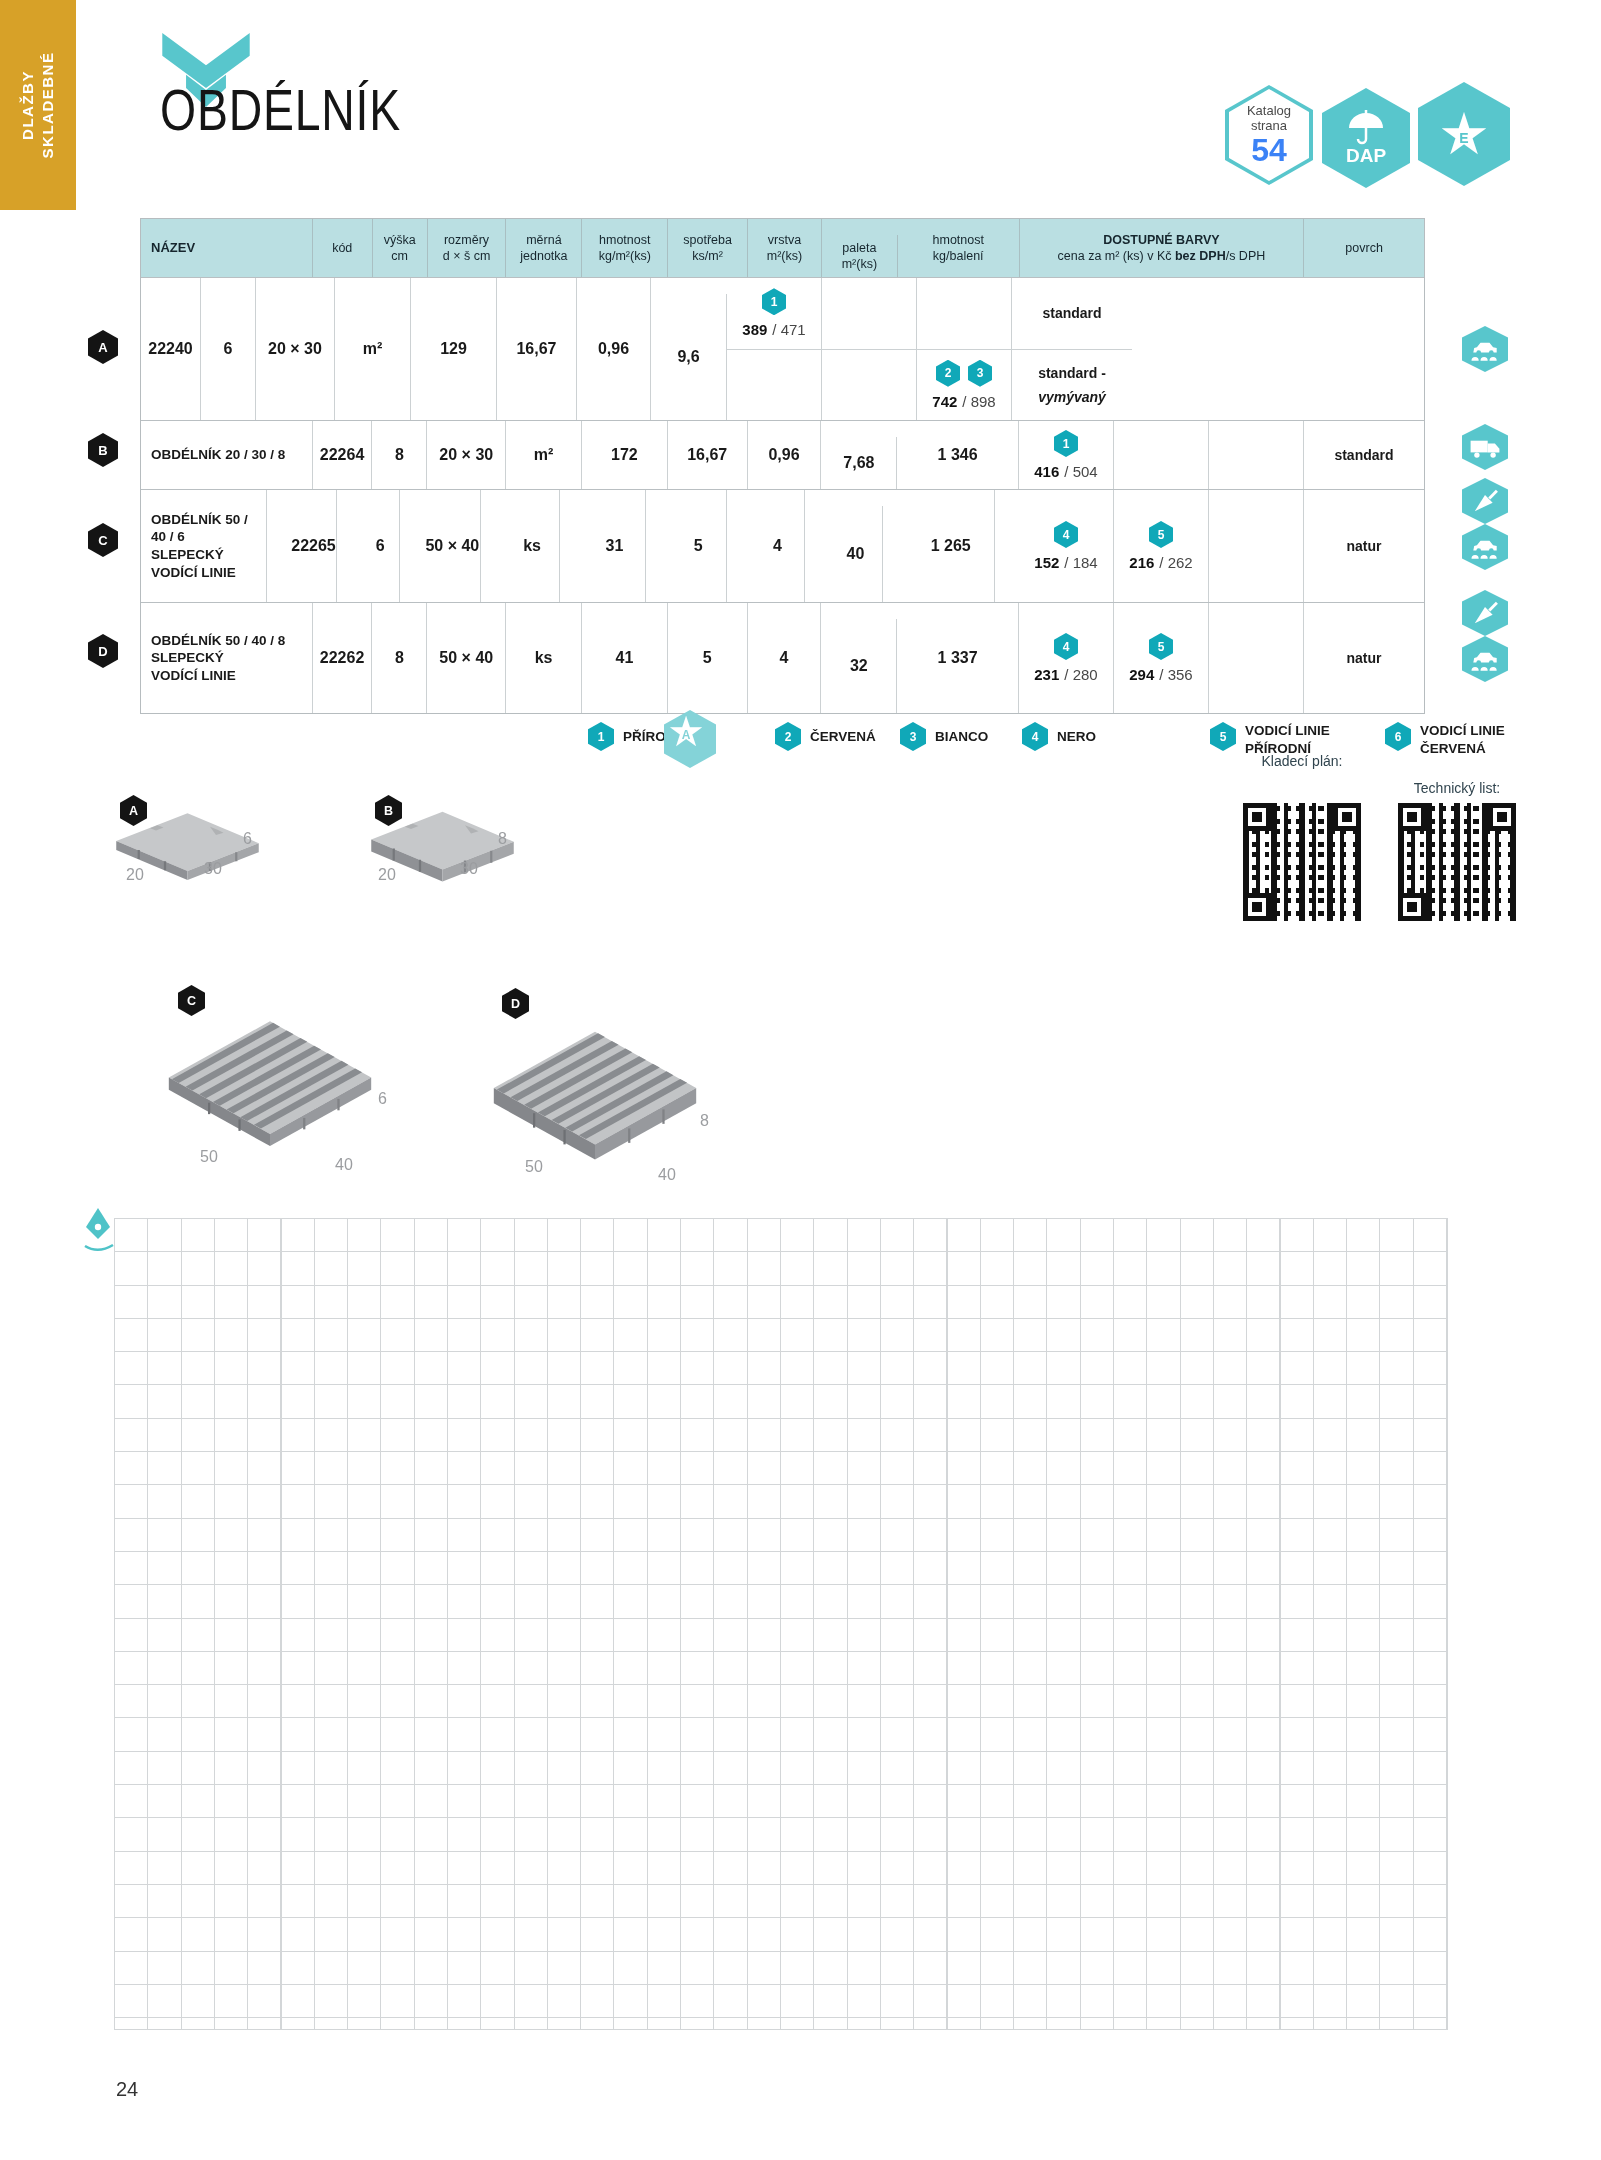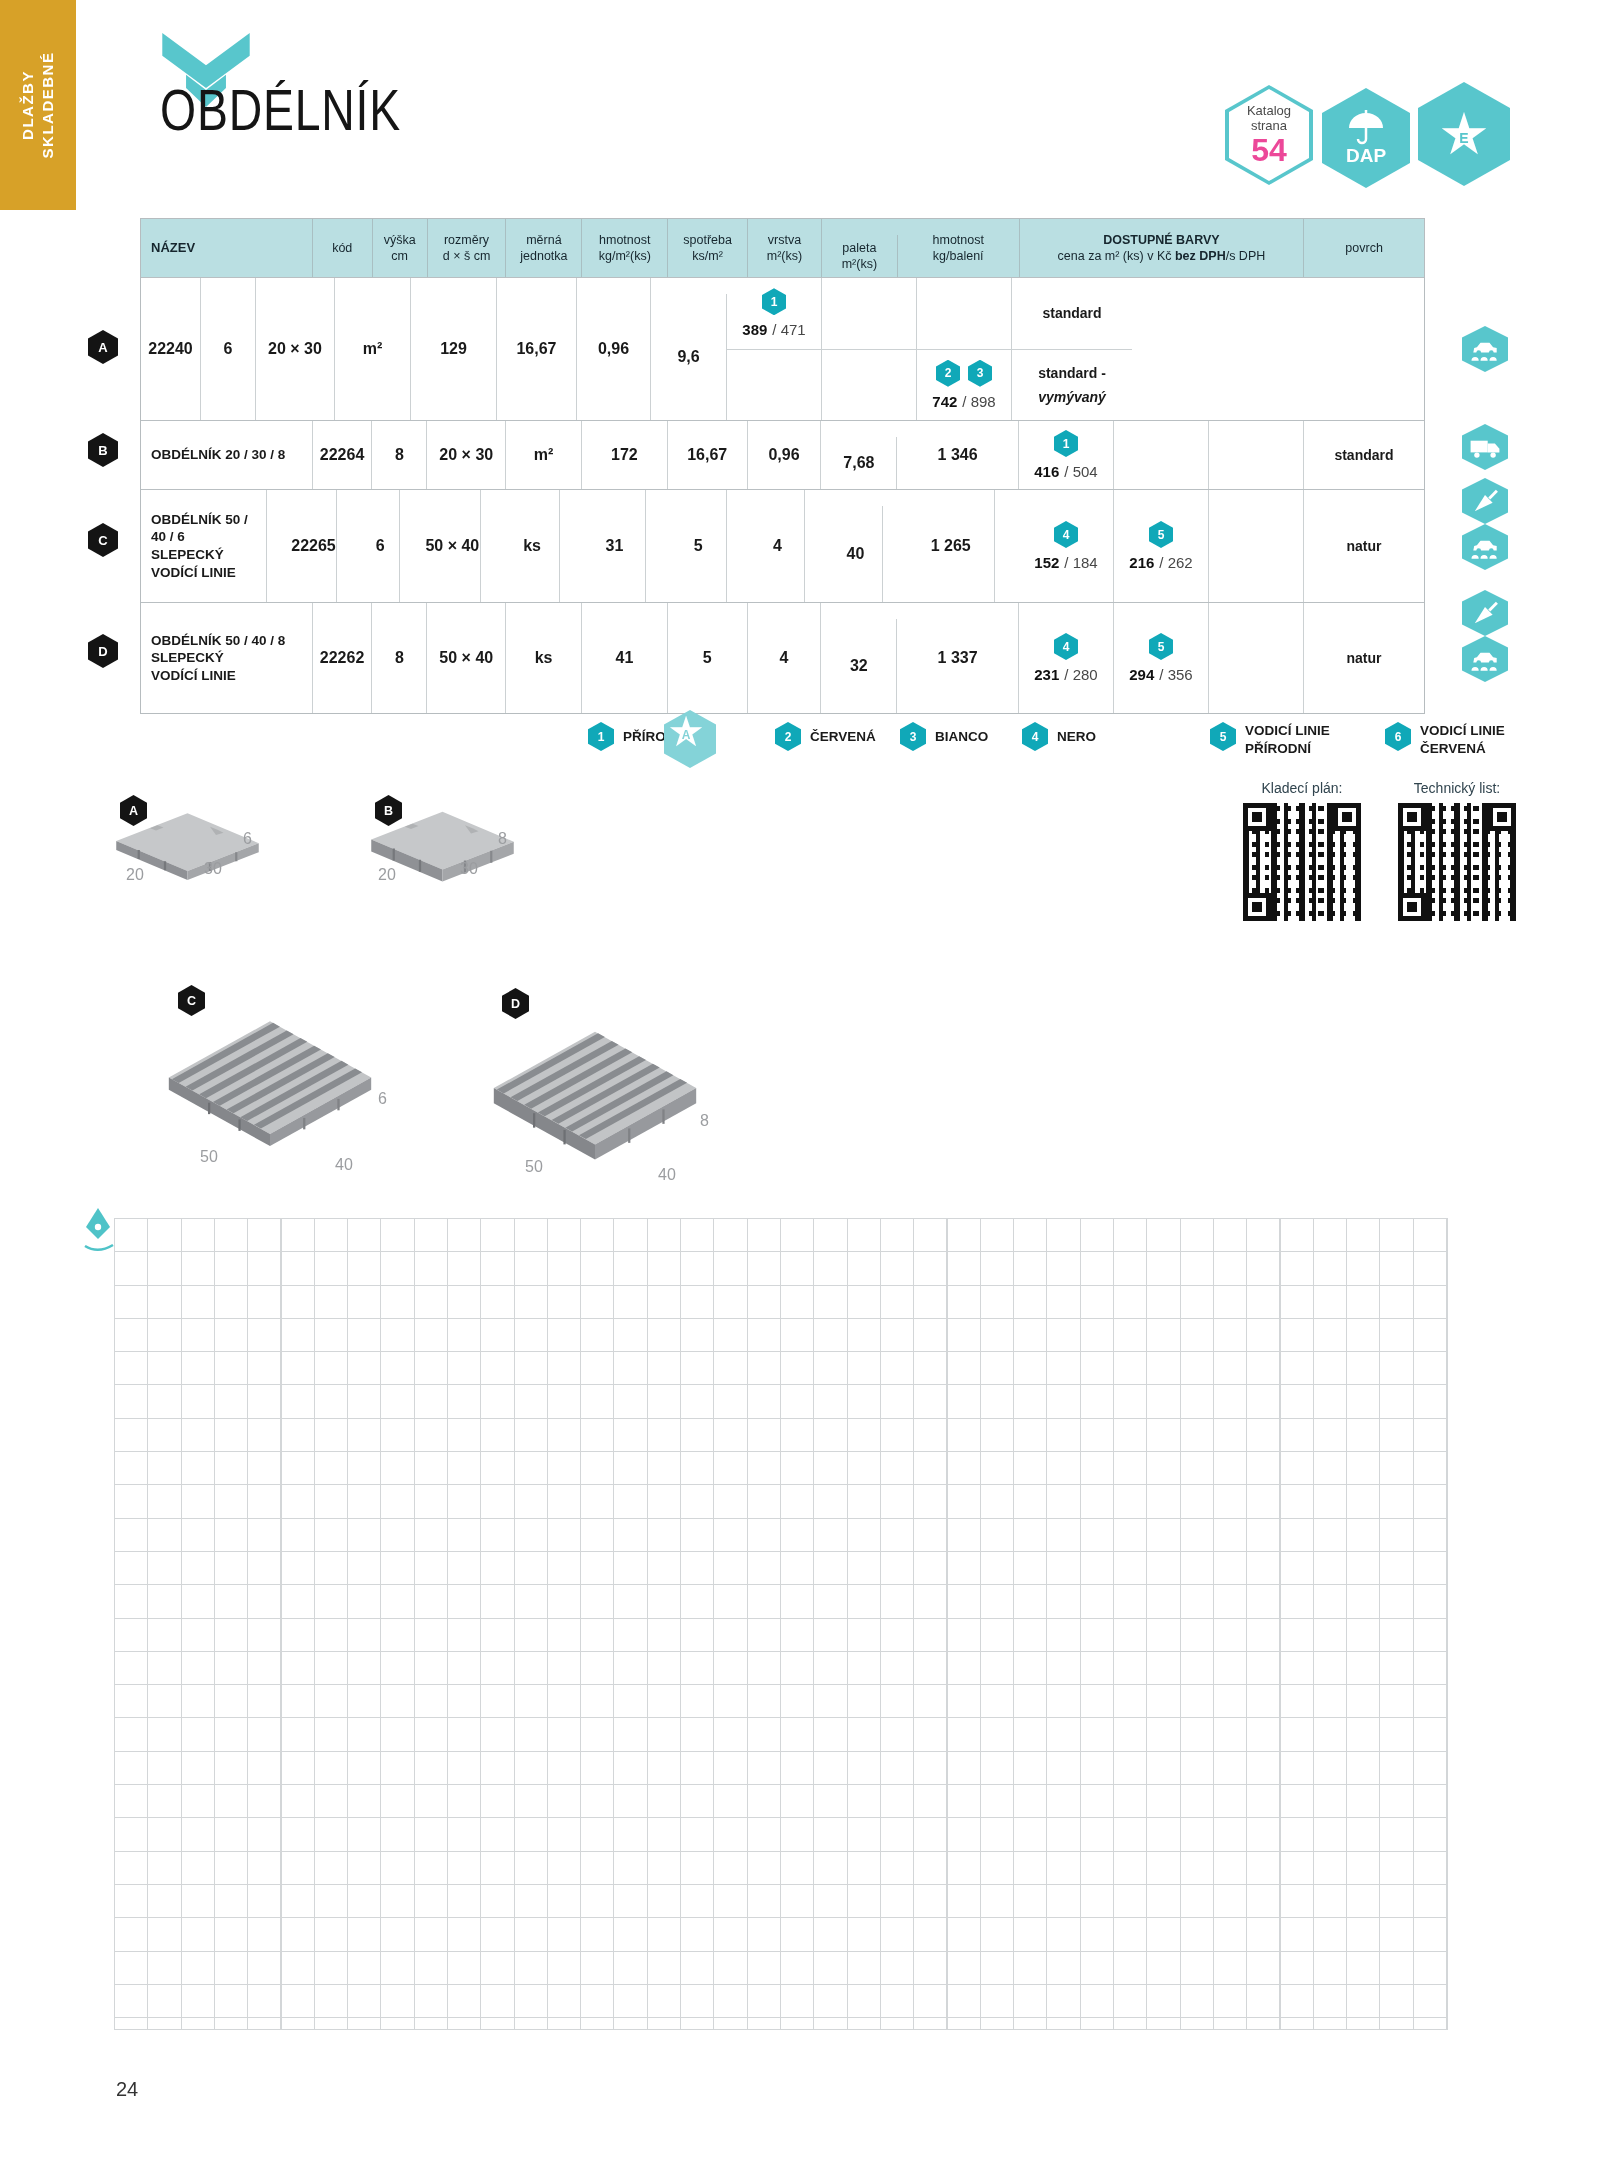--- a/index.html
+++ b/index.html
@@ -23,21 +23,21 @@
   .hex-badge{width:24px;height:27px;background:#10a8b8;color:#fff;font-size:12px;font-weight:bold;
     display:flex;align-items:center;justify-content:center;}
   .row-hex{position:absolute;width:30px;height:34px;background:#141414;color:#fff;
     font-size:13px;font-weight:bold;display:flex;align-items:center;justify-content:center;}
 
   .top-hex{position:absolute;display:flex;align-items:center;justify-content:center;}
   .top-hex .inner{width:100%;height:100%;display:flex;flex-direction:column;align-items:center;justify-content:center;}
   .hex-katalog{left:1225px;top:85px;width:88px;height:100px;background:#58c6cc;}
   .hex-katalog .inner{width:80px;height:92px;background:#fff;}
   .hex-katalog .kl{font-size:13px;color:#4a4a4a;line-height:1.2;}
-  .hex-katalog .kp{font-size:32px;font-weight:bold;color:#ec4899;line-height:1.05;}
+  .hex-katalog .kp{font-size:32px;font-weight:bold;color:#3b82f6;line-height:1.05;}
   .hex-dap{left:1322px;top:88px;width:88px;height:100px;background:#58c6cc;color:#fff;}
   .hex-dap .dap-label{font-size:19px;font-weight:bold;margin-top:-2px;}
   .hex-star{left:1418px;top:82px;width:92px;height:104px;background:#58c6cc;}
   .star-wrap{position:relative;width:60px;height:60px;display:flex;align-items:center;justify-content:center;}
   .star-glyph{font-size:58px;color:#fff;line-height:1;}
   .star-letter{position:absolute;left:50%;top:56%;transform:translate(-50%,-50%);
     color:#58c6cc;font-size:14px;font-weight:bold;}
 
   
   .table{position:absolute;left:140px;top:218px;width:1285px;border:1px solid #b6bcbf;box-sizing:border-box;}
@@ -408,21 +408,21 @@
     <div class="hex-badge hexa" style="width:26px;height:29px;margin-top:6px;">5</div>
     <div class="legend-label">VODICÍ LINIE
 PŘÍRODNÍ</div>
   </div>
   <div class="legend-item" style="left:1385px;top:716px;">
     <div class="hex-badge hexa" style="width:26px;height:29px;margin-top:6px;">6</div>
     <div class="legend-label">VODICÍ LINIE
 ČERVENÁ</div>
   </div>
 
-  <div class="qr-label" style="left:1222px;top:780px;">Kladecí plán:</div>
+  <div class="qr-label" style="left:1222px;top:753px;">Kladecí plán:</div>
   <div class="qr" style="left:1243px;top:803px;">
     <div class="finder f-tl">
         <div class="fin">
           <div class="fco"></div>
         </div>
       </div>
     <div class="finder f-tr">
         <div class="fin">
           <div class="fco"></div>
         </div>

